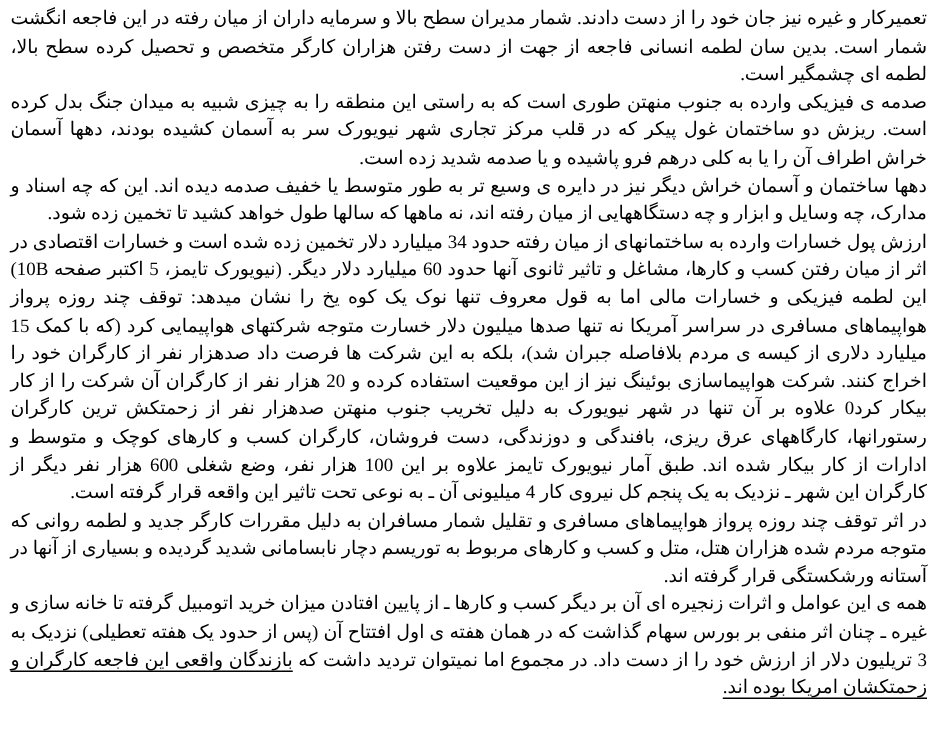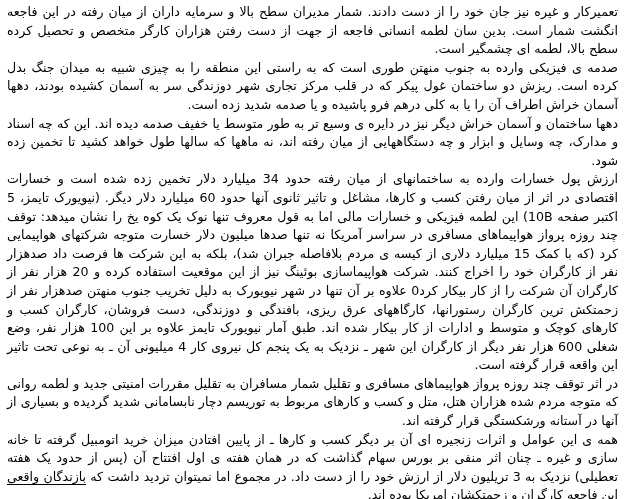--- a/index.html
+++ b/index.html
@@ -19,32 +19,33 @@
     unicode-bidi: embed;
     text-align: justify;
     padding: 3px 7px 0 7px;
     font-size: 12.6px;
     line-height: 18.6px;
     letter-spacing: 0;
   }
   .page p {
     margin: 0;
     padding: 0;
+    font-family: Liberation Serif, serif;
   }
   .underline {
     text-decoration: underline;
     text-underline-offset: 3px;
   }
 </style>
 </head>
 <body>
 
 <div class="page">
   <p>تعمیرکار و غیره نیز جان خود را از دست دادند. شمار مدیران سطح بالا و سرمایه داران از میان رفته در این فاجعه انگشت شمار است. بدین سان لطمه انسانی فاجعه از جهت از دست رفتن هزاران کارگر متخصص و تحصیل کرده سطح بالا، لطمه ای چشمگیر است.</p>
-  <p>صدمه ی فیزیکی وارده به جنوب منهتن طوری است که به راستی این منطقه را به چیزی شبیه به میدان جنگ بدل کرده است. ریزش دو ساختمان غول پیکر که در قلب مرکز تجاری شهر دوزندگی سر به آسمان کشیده بودند، دهها آسمان خراش اطراف آن را یا به کلی درهم فرو پاشیده و یا صدمه شدید زده است.</p>
+  <p>صدمه ی فیزیکی وارده به جنوب منهتن طوری است که به راستی این منطقه را به چیزی شبیه به میدان جنگ بدل کرده است. ریزش دو ساختمان غول پیکر که در قلب مرکز تجاری شهر نیویورک سر به آسمان کشیده بودند، دهها آسمان خراش اطراف آن را یا به کلی درهم فرو پاشیده و یا صدمه شدید زده است.</p>
   <p>دهها ساختمان و آسمان خراش دیگر نیز در دایره ی وسیع تر به طور متوسط یا خفیف صدمه دیده اند. این که چه اسناد و مدارک، چه وسایل و ابزار و چه دستگاههایی از میان رفته اند، نه ماهها که سالها طول خواهد کشید تا تخمین زده شود.</p>
   <p>ارزش پول خسارات وارده به ساختمانهای از میان رفته حدود 34 میلیارد دلار تخمین زده شده است و خسارات اقتصادی در اثر از میان رفتن کسب و کارها، مشاغل و تاثیر ثانوی آنها حدود 60 میلیارد دلار دیگر. (نیویورک تایمز، 5 اکتبر صفحه 10B) این لطمه فیزیکی و خسارات مالی اما به قول معروف تنها نوک یک کوه یخ را نشان میدهد: توقف چند روزه پرواز هواپیماهای مسافری در سراسر آمریکا نه تنها صدها میلیون دلار خسارت متوجه شرکتهای هواپیمایی کرد (که با کمک 15 میلیارد دلاری از کیسه ی مردم بلافاصله جبران شد)، بلکه به این شرکت ها فرصت داد صدهزار نفر از کارگران خود را اخراج کنند. شرکت هواپیماسازی بوئینگ نیز از این موقعیت استفاده کرده و 20 هزار نفر از کارگران آن شرکت را از کار بیکار کرد0 علاوه بر آن تنها در شهر نیویورک به دلیل تخریب جنوب منهتن صدهزار نفر از زحمتکش ترین کارگران رستورانها، کارگاههای عرق ریزی، بافندگی و دوزندگی، دست فروشان، کارگران کسب و کارهای کوچک و متوسط و ادارات از کار بیکار شده اند. طبق آمار نیویورک تایمز علاوه بر این 100 هزار نفر، وضع شغلی 600 هزار نفر دیگر از کارگران این شهر ـ نزدیک به یک پنجم کل نیروی کار 4 میلیونی آن ـ به نوعی تحت تاثیر این واقعه قرار گرفته است.</p>
-  <p>در اثر توقف چند روزه پرواز هواپیماهای مسافری و تقلیل شمار مسافران به تقلیل مقررات امنیتی جدید و لطمه روانی که متوجه مردم شده هزاران هتل، متل و کسب و کارهای مربوط به توریسم دچار نابسامانی شدید گردیده و بسیاری از آنها در آستانه ورشکستگی قرار گرفته اند.</p>
+  <p>در اثر توقف چند روزه پرواز هواپیماهای مسافری و تقلیل شمار مسافران به دلیل مقررات کارگر جدید و لطمه روانی که متوجه مردم شده هزاران هتل، متل و کسب و کارهای مربوط به توریسم دچار نابسامانی شدید گردیده و بسیاری از آنها در آستانه ورشکستگی قرار گرفته اند.</p>
   <p>
     <span>همه ی این عوامل و اثرات زنجیره ای آن بر دیگر کسب و کارها ـ از پایین افتادن میزان خرید اتومبیل گرفته تا خانه سازی و غیره ـ چنان اثر منفی بر بورس سهام گذاشت که در همان هفته ی اول افتتاح آن (پس از حدود یک هفته تعطیلی) نزدیک به 3 تریلیون دلار از ارزش خود را از دست داد. در مجموع اما نمیتوان تردید داشت که</span>
     <span class="underline">بازندگان واقعی این فاجعه کارگران و زحمتکشان امریکا بوده اند.</span>
   </p>
 </div>
 
 </body></html>

